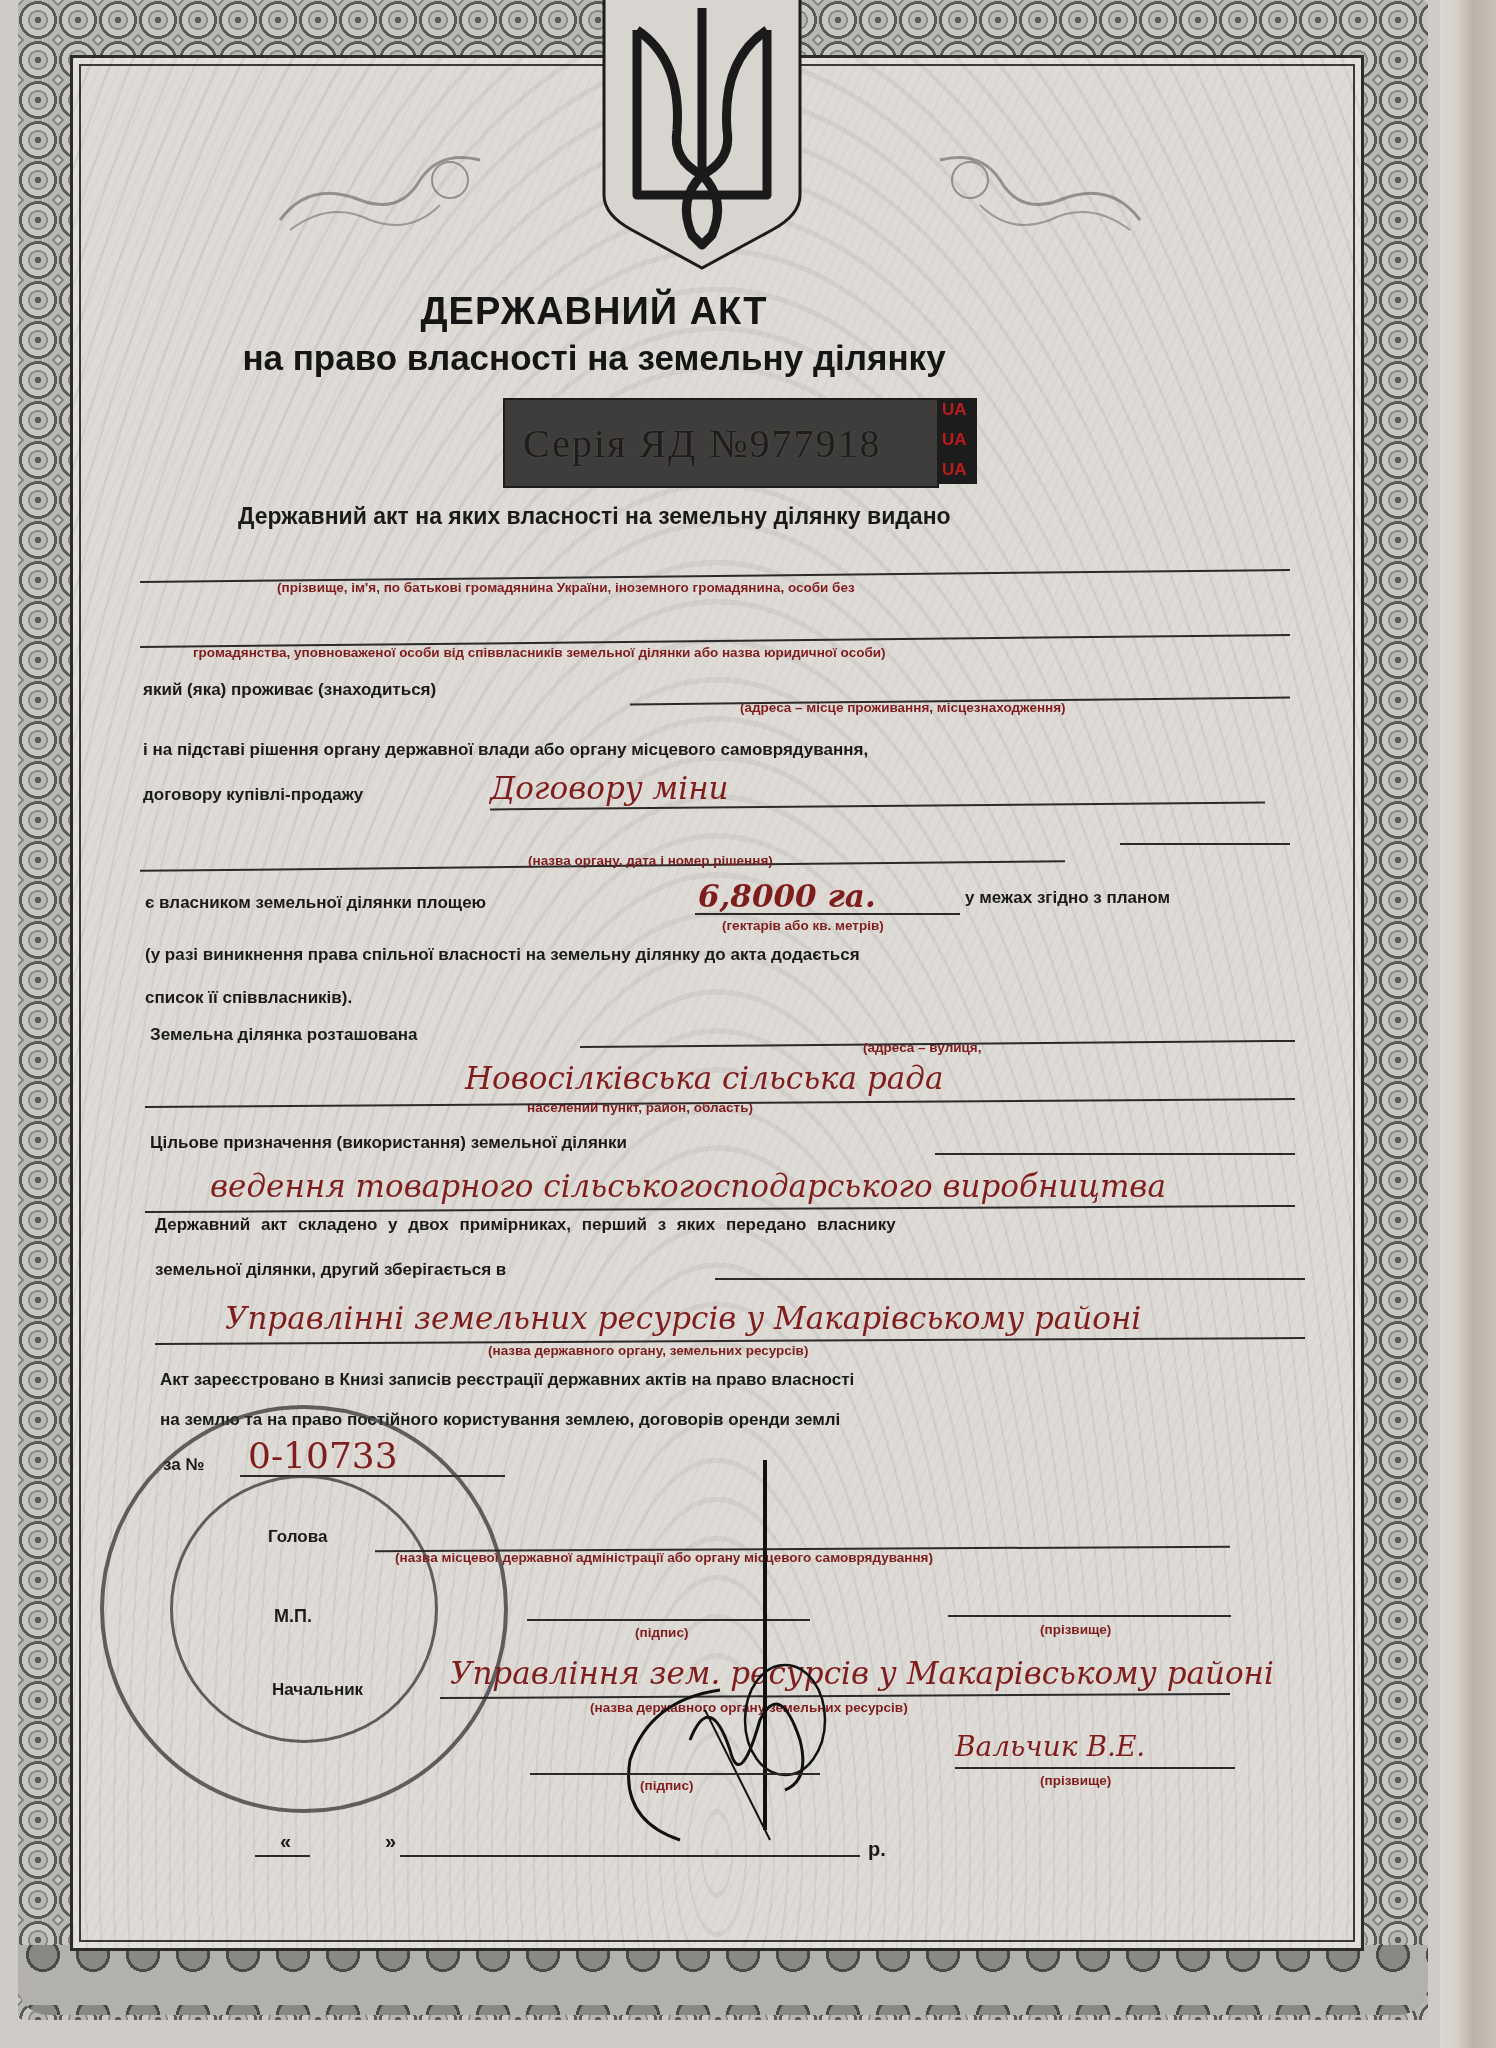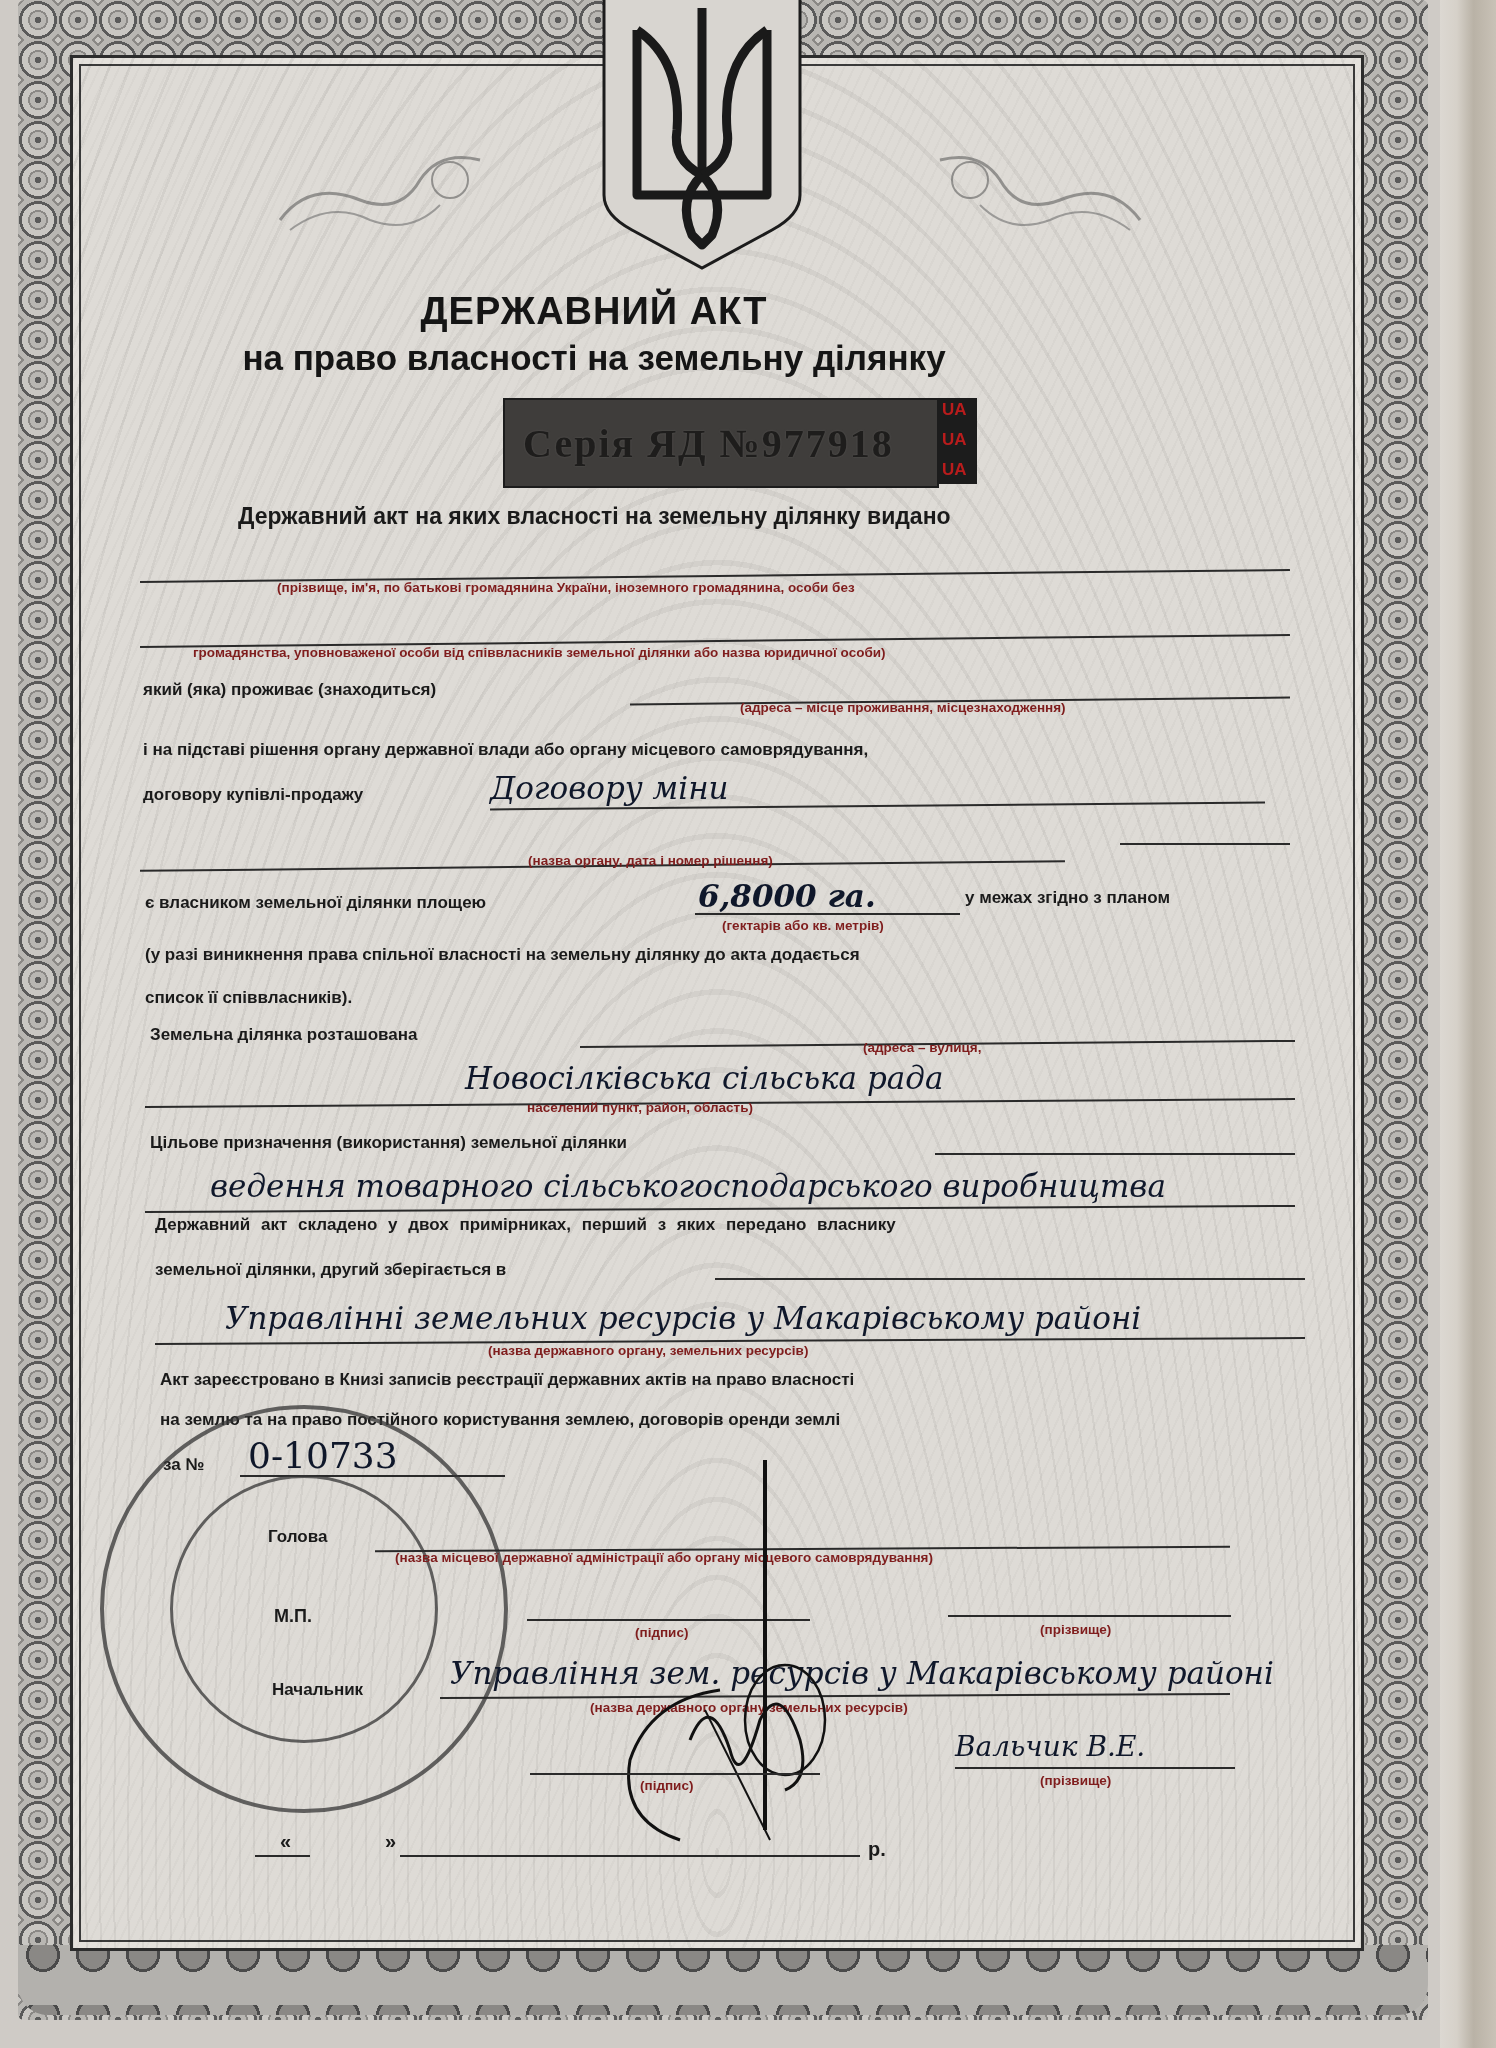--- a/index.html
+++ b/index.html
@@ -47,34 +47,34 @@
     font-weight:bold; color:#151515;
   }
   .title.t1 { top:290px; font-size:38px; letter-spacing:1px; }
   .title.t2 { top:338px; font-size:35px; }
   .series-box {
     position:absolute; left:503px; top:398px; width:432px; height:86px;
     background:#3f3d3b; border:2px solid #1c1c1c;
   }
   .series-text {
     position:absolute; left:18px; top:20px; font-family:"Liberation Serif", serif;
-    font-size:40px; color:#1e1d1c; letter-spacing:2px; font-weight:bold;
+    font-size:40px; color:#1e1d1c; letter-spacing:2px; font-weight:normal;
     text-shadow:0 0 2px #5a5856;
   }
   .ua-strip { position:absolute; left:937px; top:398px; width:40px; height:86px; background:#1c1c1c; }
   .ua { position:absolute; left:942px; color:#b91c1c; font-size:17px; font-weight:bold; }
   .txt {
     position:absolute; color:#1a1a1a; font-weight:bold; font-size:17px; white-space:nowrap;
   }
   .hint {
     position:absolute; color:#7f1d1d; font-weight:bold; font-size:13.5px; white-space:nowrap;text-align:right;
   }
   .hw {
     position:absolute; font-family:"DejaVu Serif", serif; font-style:italic;
-    color:#0f172a; font-size:31px; white-space:nowrap;
+    color:#7f1d1d; font-size:31px; white-space:nowrap;
   }
   .line { position:absolute; height:2px; background:#2a2a2a; }
   .stamp {
     position:absolute; left:100px; top:1405px; width:400px; height:400px;
     border-radius:50%; border:4px solid #353535; opacity:0.75;
   }
   .stamp-inner {
     position:absolute; left:66px; top:66px; width:262px; height:262px;
     border-radius:50%; border:3px solid #353535;
   }

